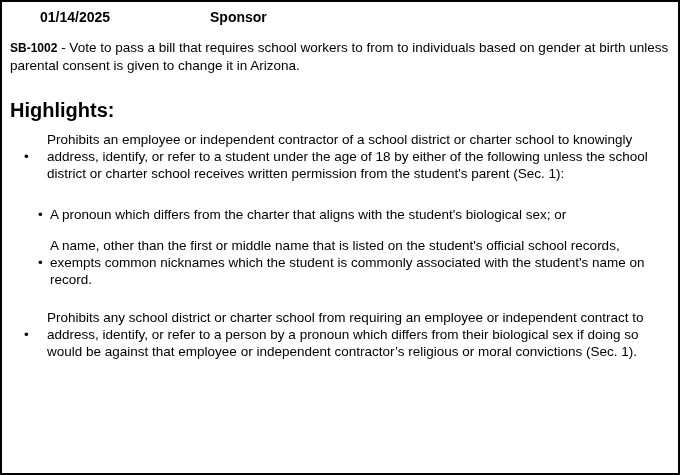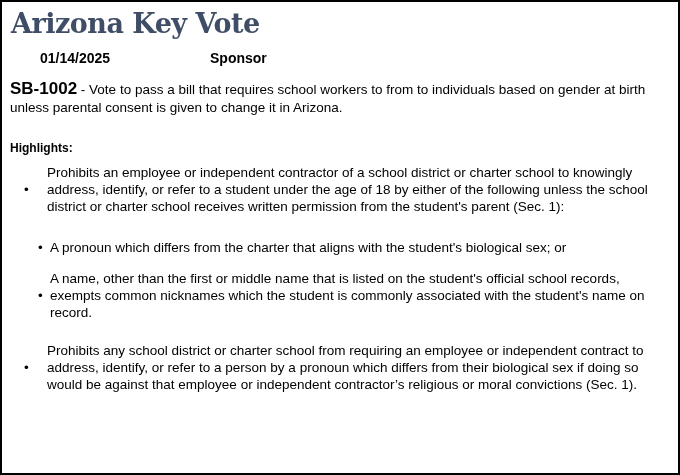--- a/index.html
+++ b/index.html
@@ -34,24 +34,24 @@
   .hdr-date { width: 152px; padding-top: 3px; flex: none; }
   .hdr-headline { width: 331px; line-height: 22px; flex: none; }
   .hdr-sponsor { margin-left: 18px; padding-top: 3px; flex: none; }
 
   .summary {
     font-size: 13.5px;
     line-height: 18px;
     margin: 14px 0 0 0;
     width: 662px;
   }
-  .bill-number { font-size: 17px; font-weight: bold; }
+  .bill-number { font-size: 12px; font-weight: bold; }
 
   .highlights-heading {
-    font-size: 12px;
+    font-size: 20px;
     font-weight: bold;
     margin: 24px 0 0 0;
   }
 
   .li {
     display: flex;
     align-items: center;
     font-size: 13.5px;
     line-height: 17px;
   }
@@ -65,21 +65,20 @@
   .i1 { margin-top: 9px; }
   .i2 { margin-top: 24px; }
   .i3 { margin-top: 14px; }
   .i4 { margin-top: 21px; }
 </style>
 </head>
 <body>
 
 <div class="page">
 
-  <h1 class="page-title">Arizona Key Vote</h1>
 
   <div class="header-row">
     <div class="hdr-date">01/14/2025</div>
     <div class="hdr-sponsor">Sponsor</div>
   </div>
 
   <p class="summary"><span class="bill-number">SB-1002</span><span> - Vote to pass a bill that requires school workers to from to individuals based on gender at birth unless parental consent is given to change it in Arizona.</span></p>
 
   <h2 class="highlights-heading">Highlights:</h2>
 

